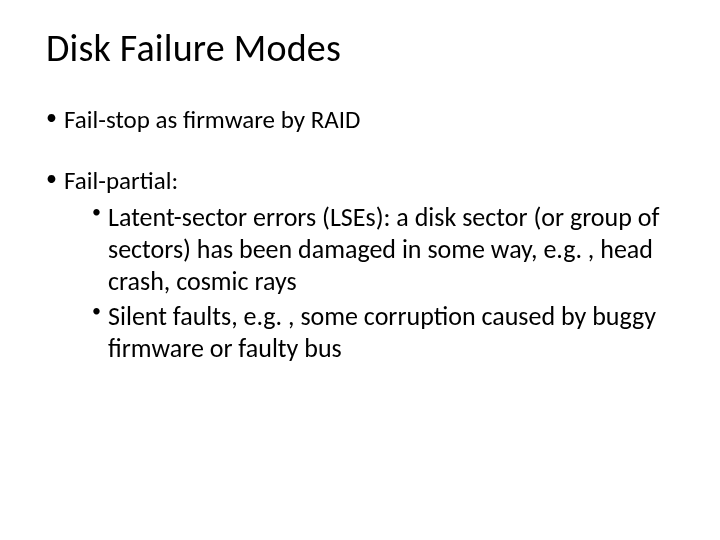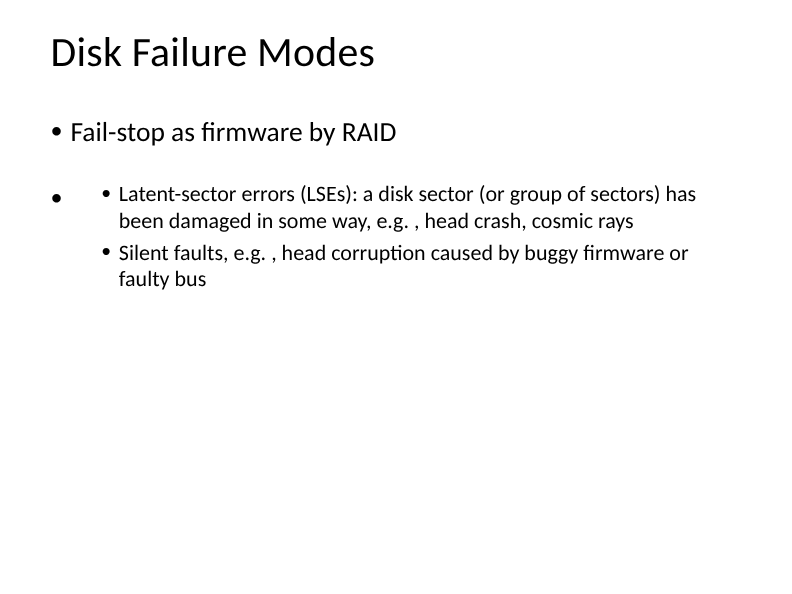--- a/index.html
+++ b/index.html
@@ -44,21 +44,21 @@
     font-size: 22px;
   }
   ul.level2 {
     list-style: none;
     padding: 0;
     margin: 6px 0 0 28px;
   }
   ul.level2 > li {
     position: relative;
     padding-left: 16px;
-    font-size: 20px;
+    font-size: 26px;
     line-height: 1.22;
     margin-bottom: 4px;
   }
   ul.level2 > li::before {
     content: "•";
     position: absolute;
     left: 0;
     top: 0;
     font-size: 18px;
   }
@@ -67,23 +67,24 @@
 <body>
 
 <div class="slide">
   <h1 class="title">Disk Failure Modes</h1>
 
   <ul class="level1">
     <li>
       <span>Fail-stop as firmware by RAID</span>
     </li>
     <li>
+      <span>Fail-partial:</span>
       <ul class="level2">
         <li>
           <span>Latent-sector errors (LSEs): a disk sector (or group of sectors) has been damaged in some way, e.g. , head crash, cosmic rays</span>
         </li>
         <li>
-          <span>Silent faults, e.g. , head corruption caused by buggy firmware or faulty bus</span>
+          <span>Silent faults, e.g. , some corruption caused by buggy firmware or faulty bus</span>
         </li>
       </ul>
     </li>
   </ul>
 </div>
 
 </body></html>

